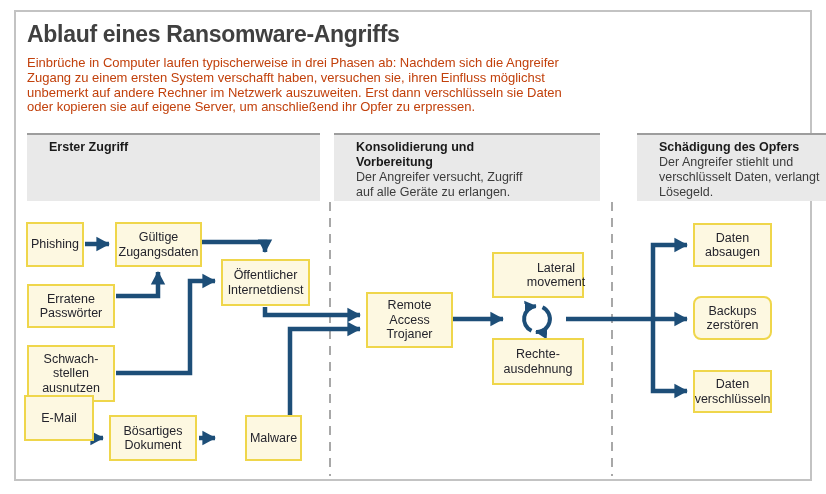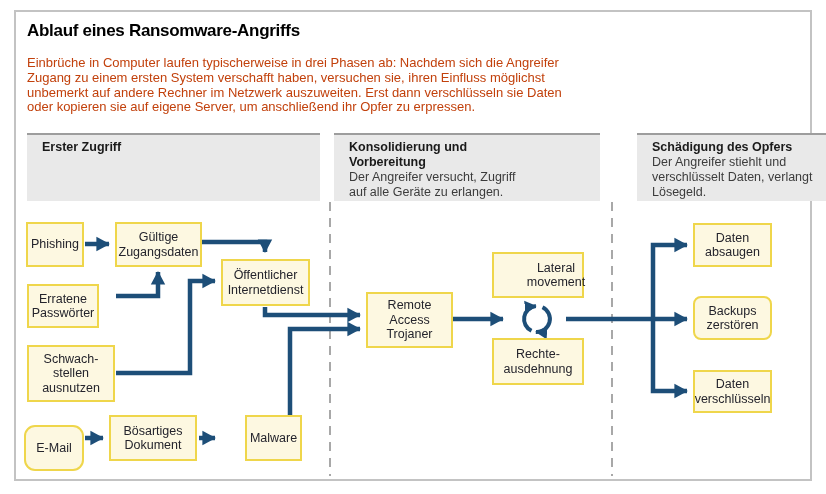--- a/index.html
+++ b/index.html
@@ -1,26 +1,26 @@
 <!DOCTYPE html>
 <html><head>
 <meta charset="utf-8">
 <style>
   html,body{margin:0;padding:0;background:#fff;}
   .page{position:relative;width:826px;height:494px;background:#ffffff;
         font-family:"Liberation Sans",sans-serif;overflow:hidden;}
   .panel{position:absolute;left:14px;top:10px;width:798px;height:471px;
          background:#ffffff;border:2px solid #c3c3c3;box-sizing:border-box;}
-  .title{position:absolute;left:27px;top:21px;font-size:17px;font-weight:bold;
-         color:#000000;letter-spacing:-0.3px;white-space:nowrap;}
+  .title{position:absolute;left:27px;top:21px;font-size:23px;font-weight:bold;
+         color:#404040;letter-spacing:-0.3px;white-space:nowrap;}
   .intro{position:absolute;left:27px;top:56px;font-size:13px;line-height:14.8px;
          color:#c2410c;white-space:pre-line;}
   .phase-band{position:absolute;top:133px;height:68px;background:#e9e9e9;
          border-top:2px solid #9d9d9d;box-sizing:border-box;
-         padding:5px 8px 0 15px;}
+         padding:5px 8px 0 22px;}
   .phase-band.p1{left:27px;width:293px;}
   .phase-band.p2{left:334px;width:266px;}
   .phase-band.p3{left:614px;width:238px;margin-left:23px;}
   .phase-title{font-size:12.5px;font-weight:bold;color:#1a1a1a;
          line-height:15px;white-space:pre-line;}
   .phase-desc{font-size:12.5px;color:#3c3c3c;line-height:15px;white-space:pre-line;}
   .divider{position:absolute;top:202px;height:274px;width:2px;
          background:repeating-linear-gradient(to bottom,#a8a8a8 0 9px,transparent 9px 16px);}
   .divider.d1{left:329px;}
   .divider.d2{left:611px;}
@@ -87,34 +87,34 @@
     </g>
   </svg>
 
   <div class="node" style="left:26px;top:222px;width:58px;height:45px;">
     <span>Phishing</span>
   </div>
   <div class="node" style="left:115px;top:222px;width:87px;height:45px;">
     <span>Gültige
 Zugangsdaten</span>
   </div>
-  <div class="node" style="left:27px;top:284px;width:72px;height:44px;">
+  <div class="node" style="left:27px;top:284px;width:88px;height:44px;">
     <span>Erratene
 Passwörter</span>
   </div>
   <div class="node" style="left:221px;top:259px;width:89px;height:47px;">
     <span>Öffentlicher
 Internetdienst</span>
   </div>
   <div class="node" style="left:27px;top:345px;width:88px;height:57px;">
     <span>Schwach-
 stellen
 ausnutzen</span>
   </div>
-  <div class="node" style="left:24px;top:425px;width:60px;height:46px;border-radius:11px;">
+  <div class="node" style="left:24px;top:395px;width:70px;height:46px;">
     <span>E-Mail</span>
   </div>
   <div class="node" style="left:109px;top:415px;width:88px;height:46px;">
     <span>Bösartiges
 Dokument</span>
   </div>
   <div class="node" style="left:221px;top:415px;width:57px;height:46px;margin-left:24px;">
     <span>Malware</span>
   </div>
   <div class="node" style="left:366px;top:292px;width:87px;height:56px;">

